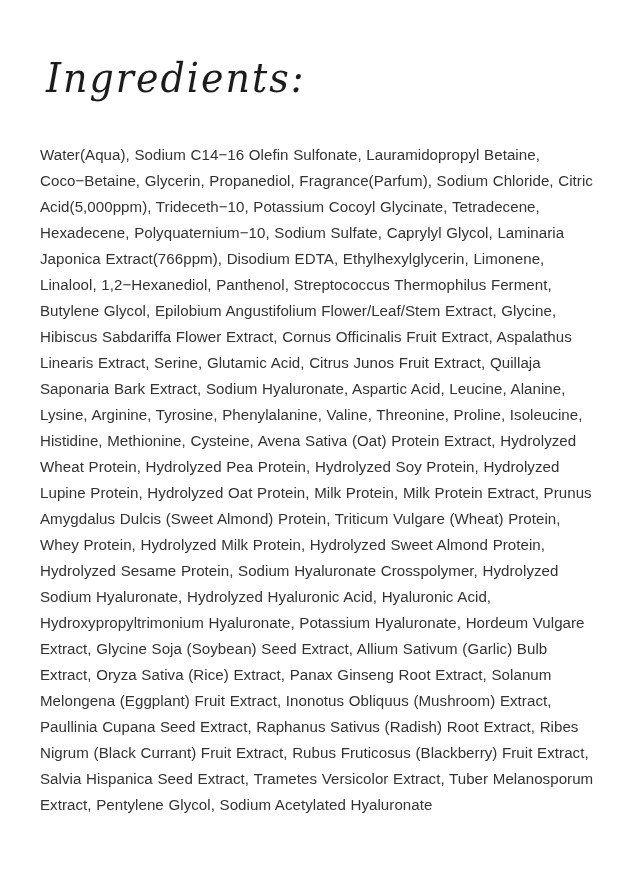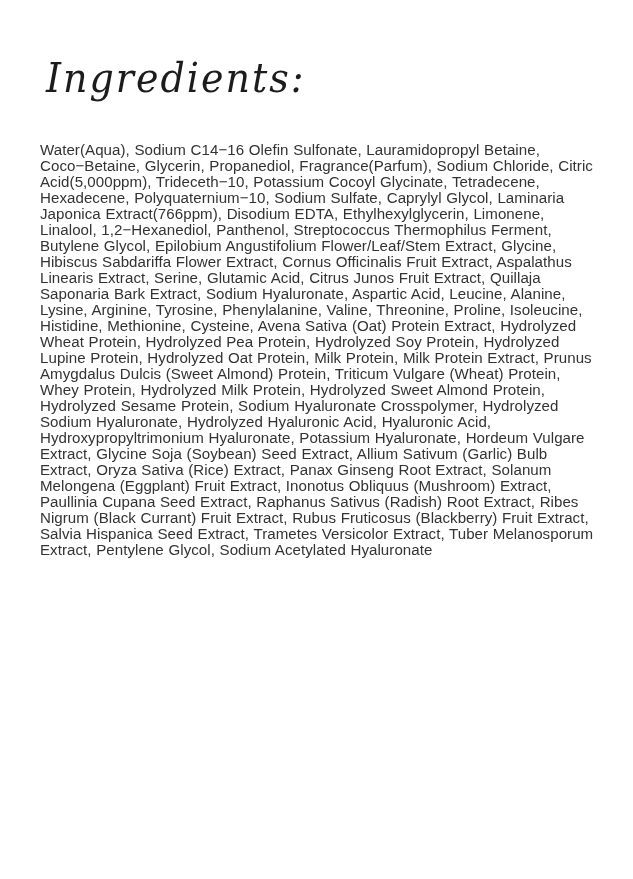--- a/index.html
+++ b/index.html
@@ -28,21 +28,21 @@
     font-size: 38px;
     letter-spacing: 2px;
     color: #1c1c1c;
     margin: 14px 0 0 6px;
     transform: scaleY(1.08);
     transform-origin: left top;
   }
   .body-text {
     margin-top: 44px;
     font-size: 15.1px;
-    line-height: 16px;
+    line-height: 26px;
     color: #333333;
     text-align: left;
     letter-spacing: 0.05px;
     word-spacing: 0.4px;
   }
 </style>
 </head>
 <body>
 
 <div class="page">

